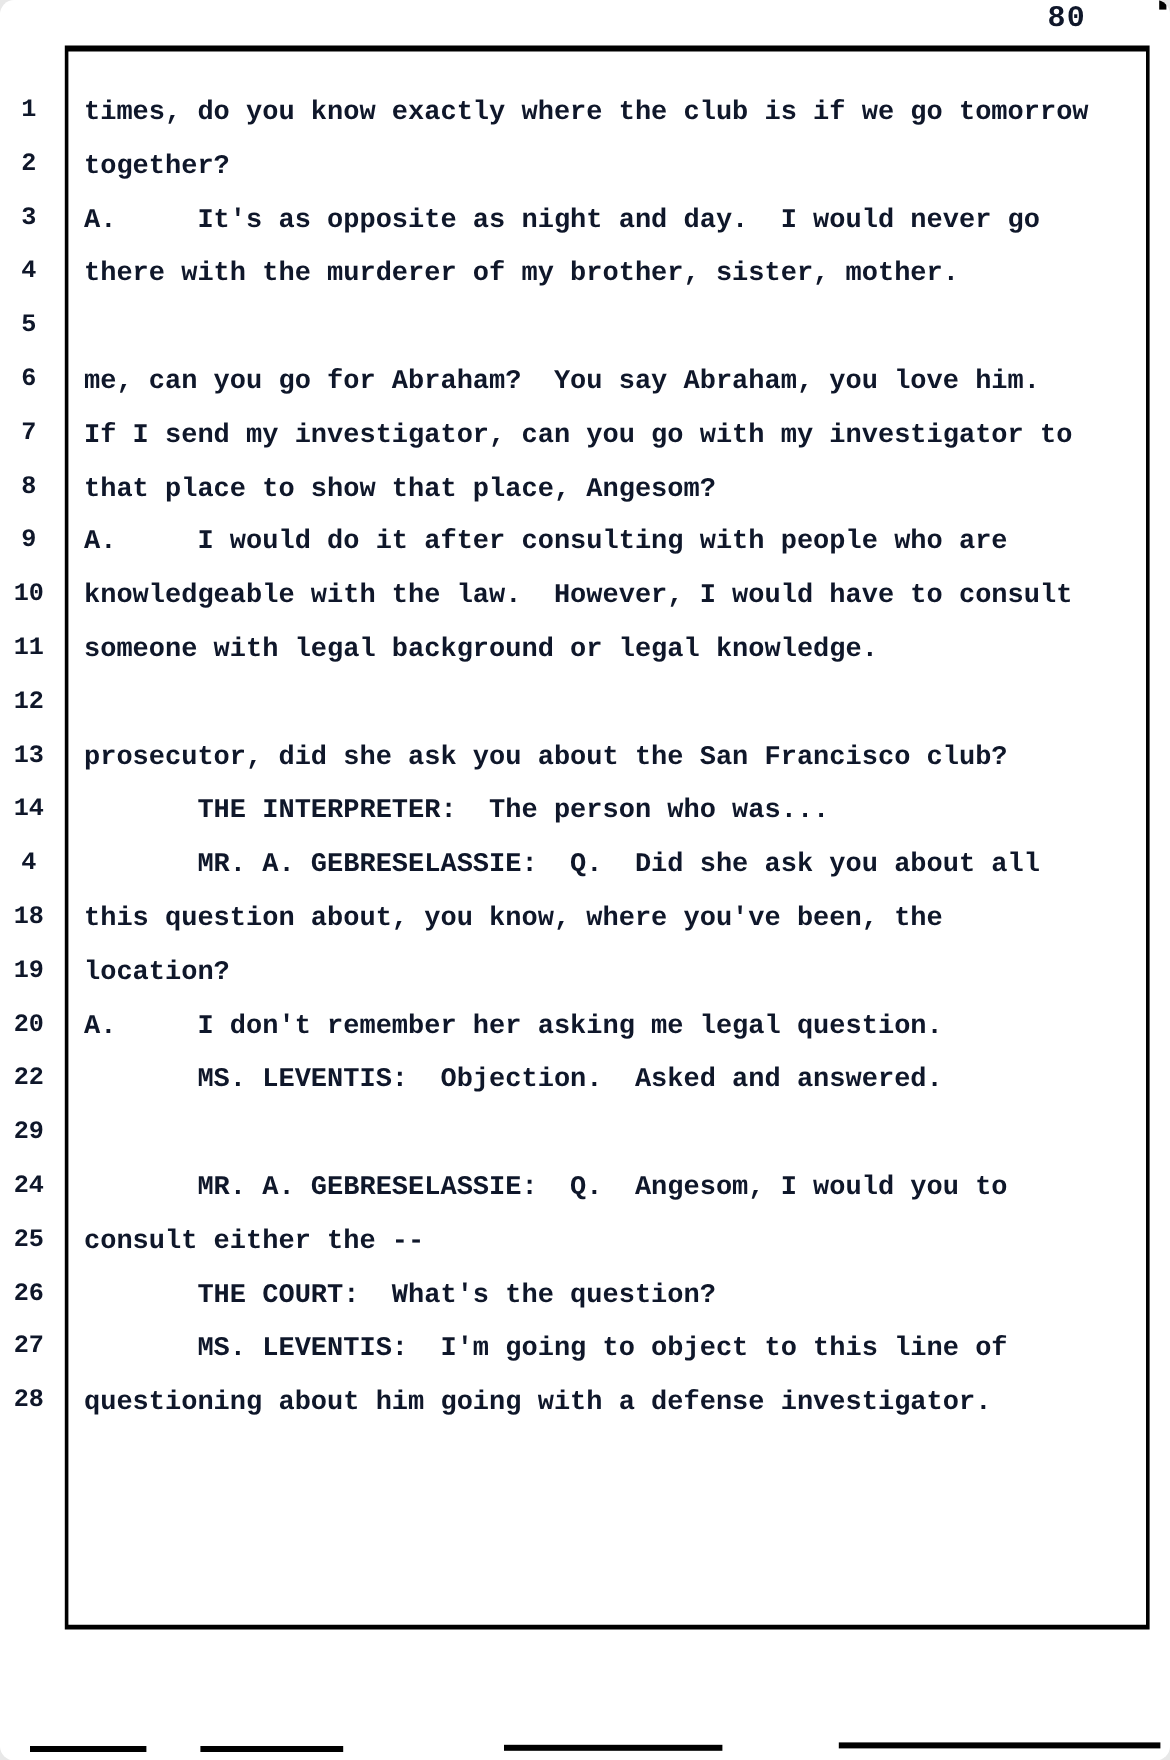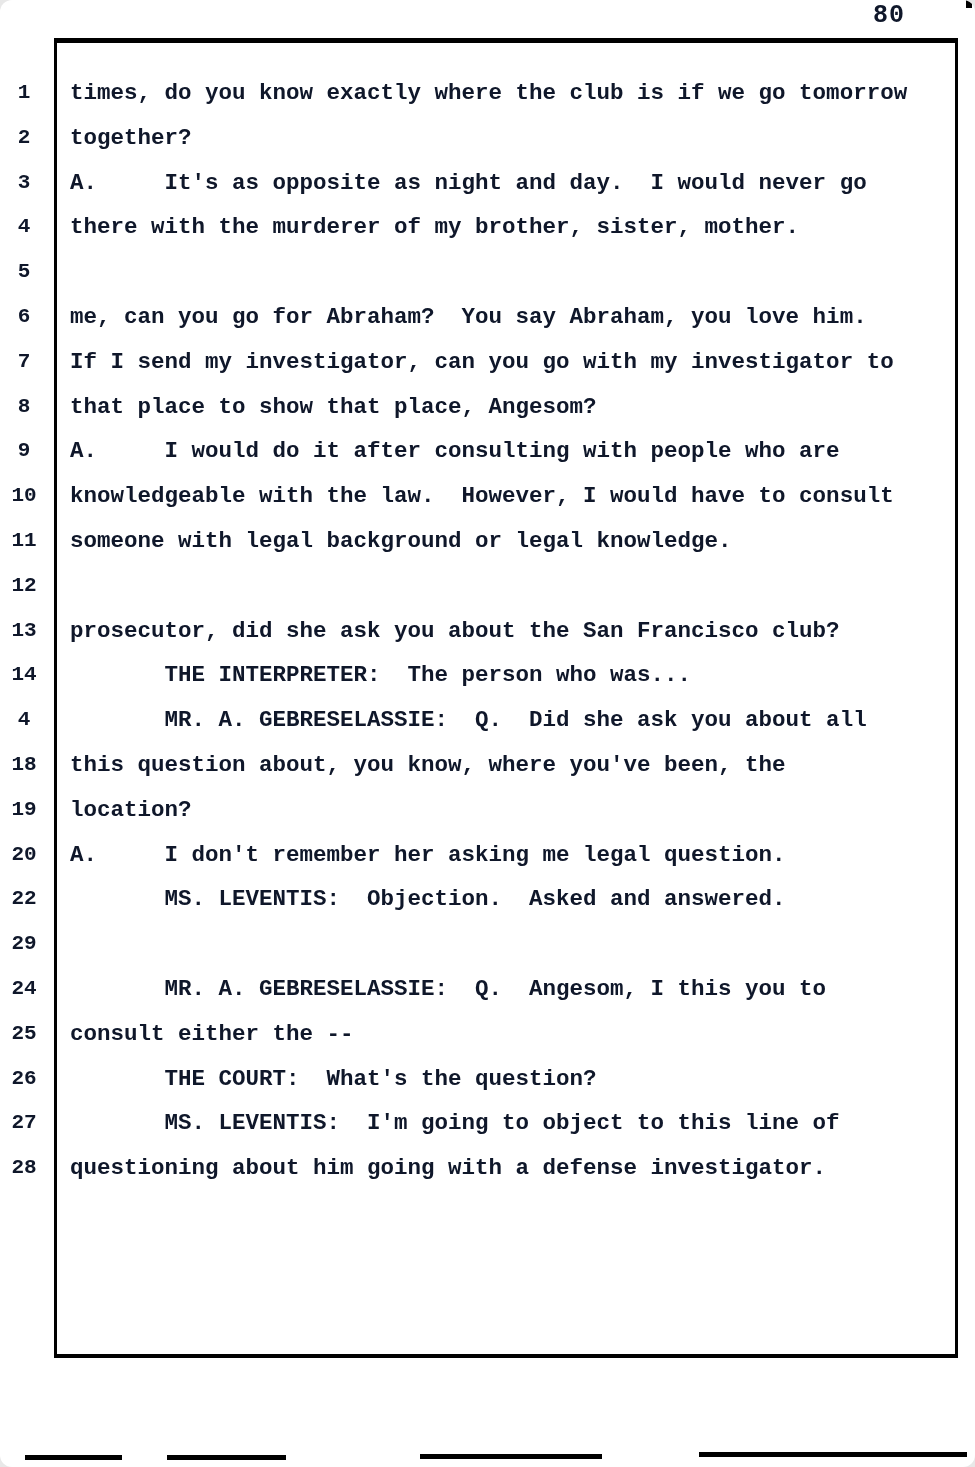--- a/index.html
+++ b/index.html
@@ -148,21 +148,21 @@
       </div>
       <div class="line">
         <span class="num">22</span>
         <span class="txt">       MS. LEVENTIS:  Objection.  Asked and answered.</span>
       </div>
       <div class="line">
         <span class="num">29</span>
       </div>
       <div class="line">
         <span class="num">24</span>
-        <span class="txt">       MR. A. GEBRESELASSIE:  Q.  Angesom, I this you to</span>
+        <span class="txt">       MR. A. GEBRESELASSIE:  Q.  Angesom, I would you to</span>
       </div>
       <div class="line">
         <span class="num">25</span>
         <span class="txt">consult either the --</span>
       </div>
       <div class="line">
         <span class="num">26</span>
         <span class="txt">       THE COURT:  What's the question?</span>
       </div>
       <div class="line">

